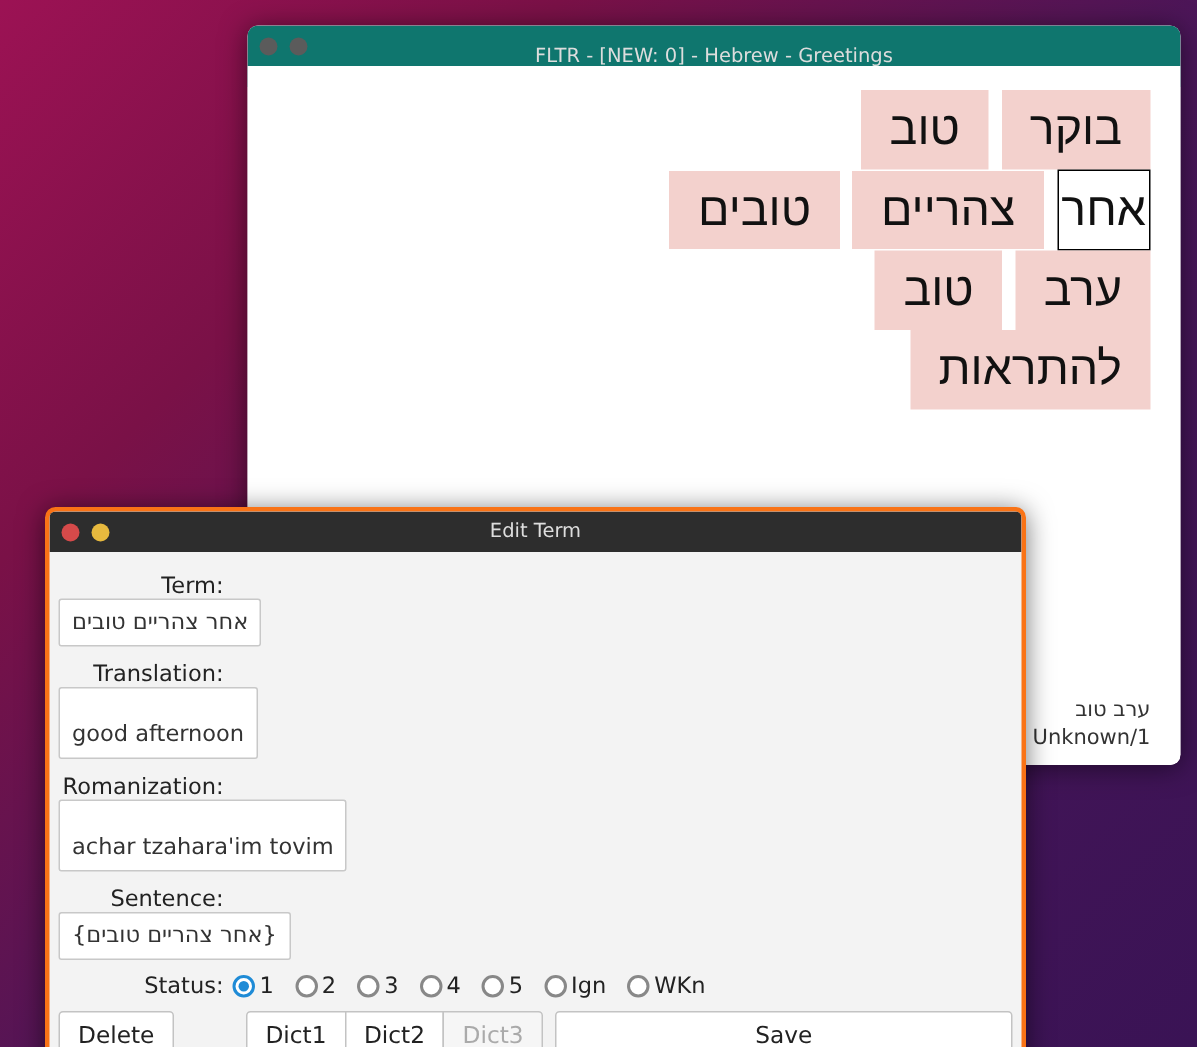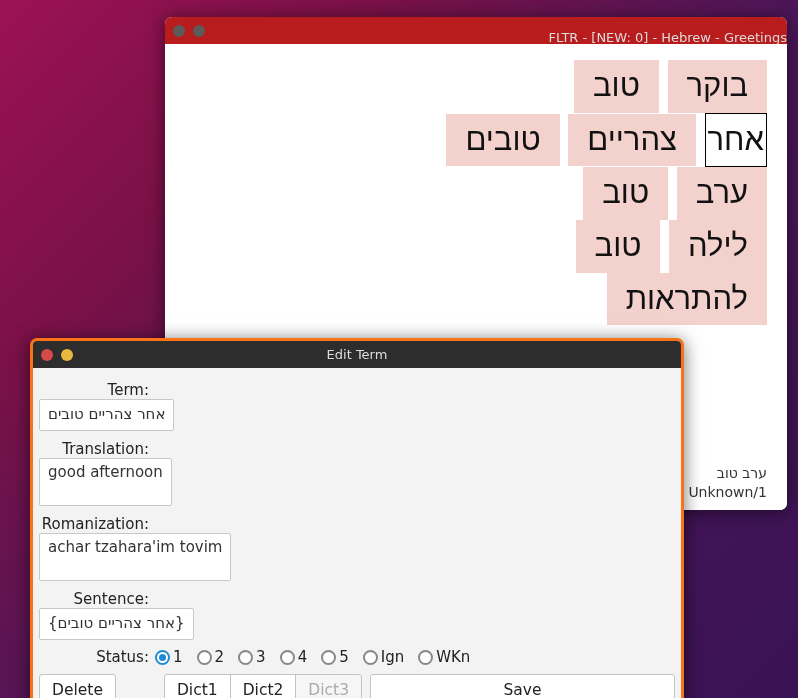--- a/index.html
+++ b/index.html
@@ -15,26 +15,26 @@
     position: absolute;
     left: 165px; top: 17px;
     width: 622px; height: 493px;
     background: #ffffff;
     border-radius: 7px;
     box-shadow: 0 2px 18px rgba(0,0,0,0.5);
     overflow: hidden;
   }
   .titlebar {
     height: 41px;
-    background: #b91c1c;
+    background: #0f766e;
     color: #dddddd;
     font-size: 13px;
     display: flex;
     align-items: center;
-    justify-content: flex-end;
+    justify-content: center;
     position: relative;
   }
   .titlebar .traffic {
     position: absolute;
     left: 8px; top: 0;
     height: 27px;
     display: flex;
     align-items: center;
     gap: 8px;
   }
@@ -131,21 +131,21 @@
     background: #fff;
     min-height: 32px;
     font-size: 15px;
     color: #333;
     padding: 5px 8px;
     font-family: inherit;
     border-radius: 2px;
   }
   .fld.tall {
     min-height: 48px;
-    padding-top: 4px;
+    padding-top: 21px;
     padding-bottom: 5px;
   }
   .fld.rtl {
     direction: rtl;
     text-align: right;
   }
   .similar {
     flex: 1;
     border: 1px solid #c8c8c8;
     background: #fff;
@@ -228,21 +228,20 @@
       <span class="tdot"></span>
       <span class="tdot"></span>
     </div>
     <span>FLTR - [NEW: 0] - Hebrew - Greetings</span>
   </div>
   <div class="reader-body">
     <div class="reader-text" id="reader-text">
         <span class="line"><span class="word hl">בוקר</span> <span class="word hl">טוב</span></span>
         <span class="line"><span class="word sel">אחר</span> <span class="word hl">צהריים</span> <span class="word hl">טובים</span></span>
         <span class="line"><span class="word hl">ערב</span> <span class="word hl">טוב</span></span>
-        <span class="line"><span class="word hl">לילה</span> <span class="word hl">טוב</span></span>
         <span class="line"><span class="word hl">להתראות</span></span>
       </div>
     <div class="status-area">
       <div class="stat-a">ערב טוב</div>
       <div class="stat-b">- Unknown/1</div>
     </div>
   </div>
 </div>
 
 <div class="win-edit">

